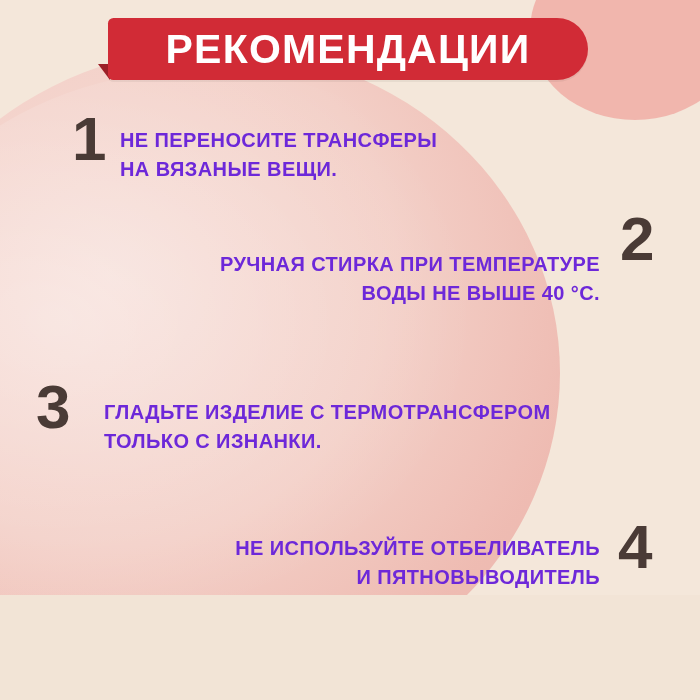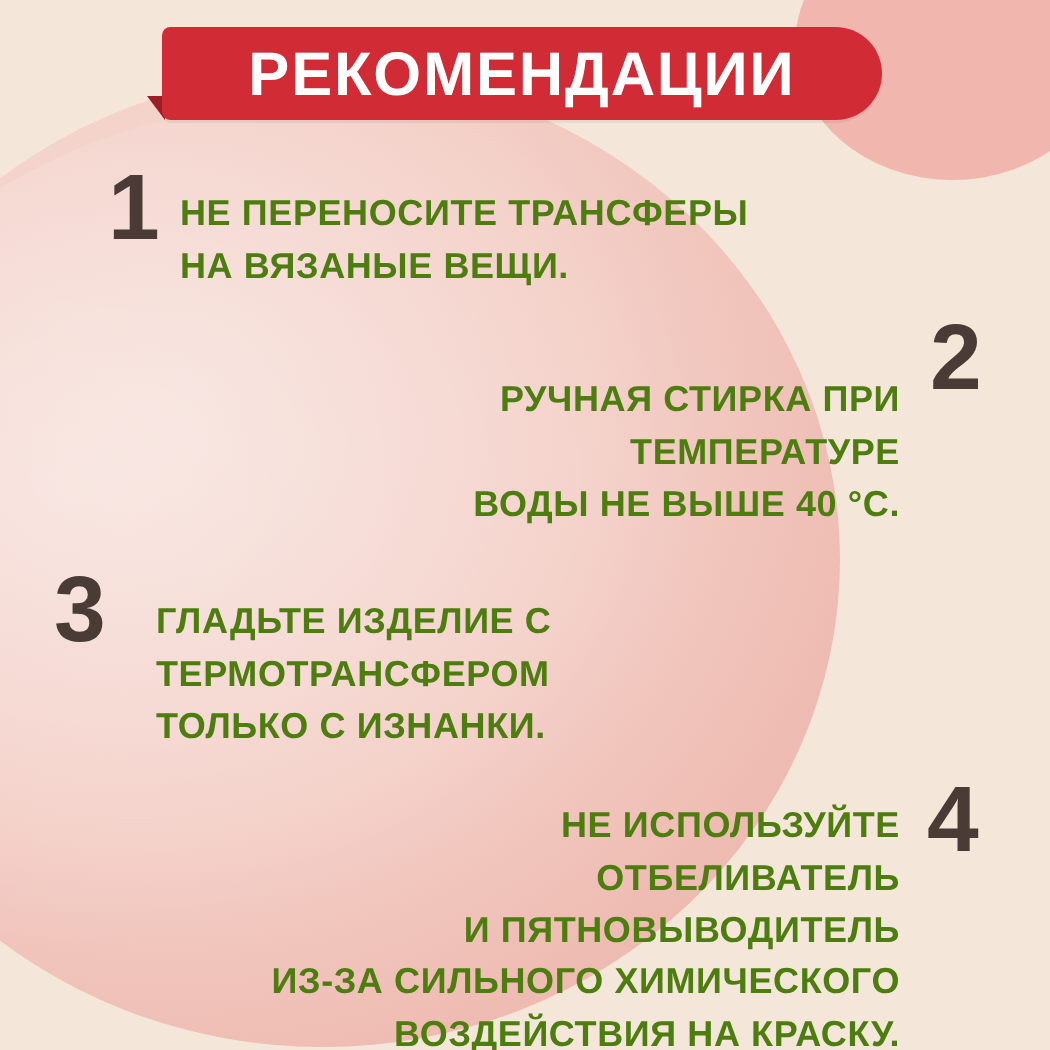--- a/index.html
+++ b/index.html
@@ -9,21 +9,21 @@
   body {
     width: 700px;
     height: 700px;
     overflow: hidden;
     font-family: "Liberation Sans", sans-serif;
     background: #f2e4d6;
   }
   #canvas {
     position: relative;
     width: 700px;
-    height: 700px;
+    height: 595px;
     background: #f4e7da;
     overflow: hidden;
   }
   
   .blob-main {
     position: absolute;
     left: -130px;
     top: 48px;
     width: 690px;
     height: 650px;
@@ -101,24 +101,24 @@
   .num {
     position: absolute;
     font-size: 62px;
     font-weight: bold;
     color: #4a3b36;
     line-height: 1;
     font-family: "Liberation Sans", sans-serif;
   }
   .txt {
     position: absolute;
-    font-size: 24px;
+    font-size: 20px;
     font-weight: bold;
     line-height: 1.45;
-    color: #4d7c0f;
+    color: #6d28d9;
     letter-spacing: 0.4px;
     font-family: "Liberation Sans", sans-serif;
     white-space: pre-line;
   }
   .txt.left { text-align: left; }
   .txt.right { text-align: right; }
 
   
   #item1 .num { left: 72px; top: 108px; }
   #item1 .txt { left: 120px; top: 126px; width: 420px; }

